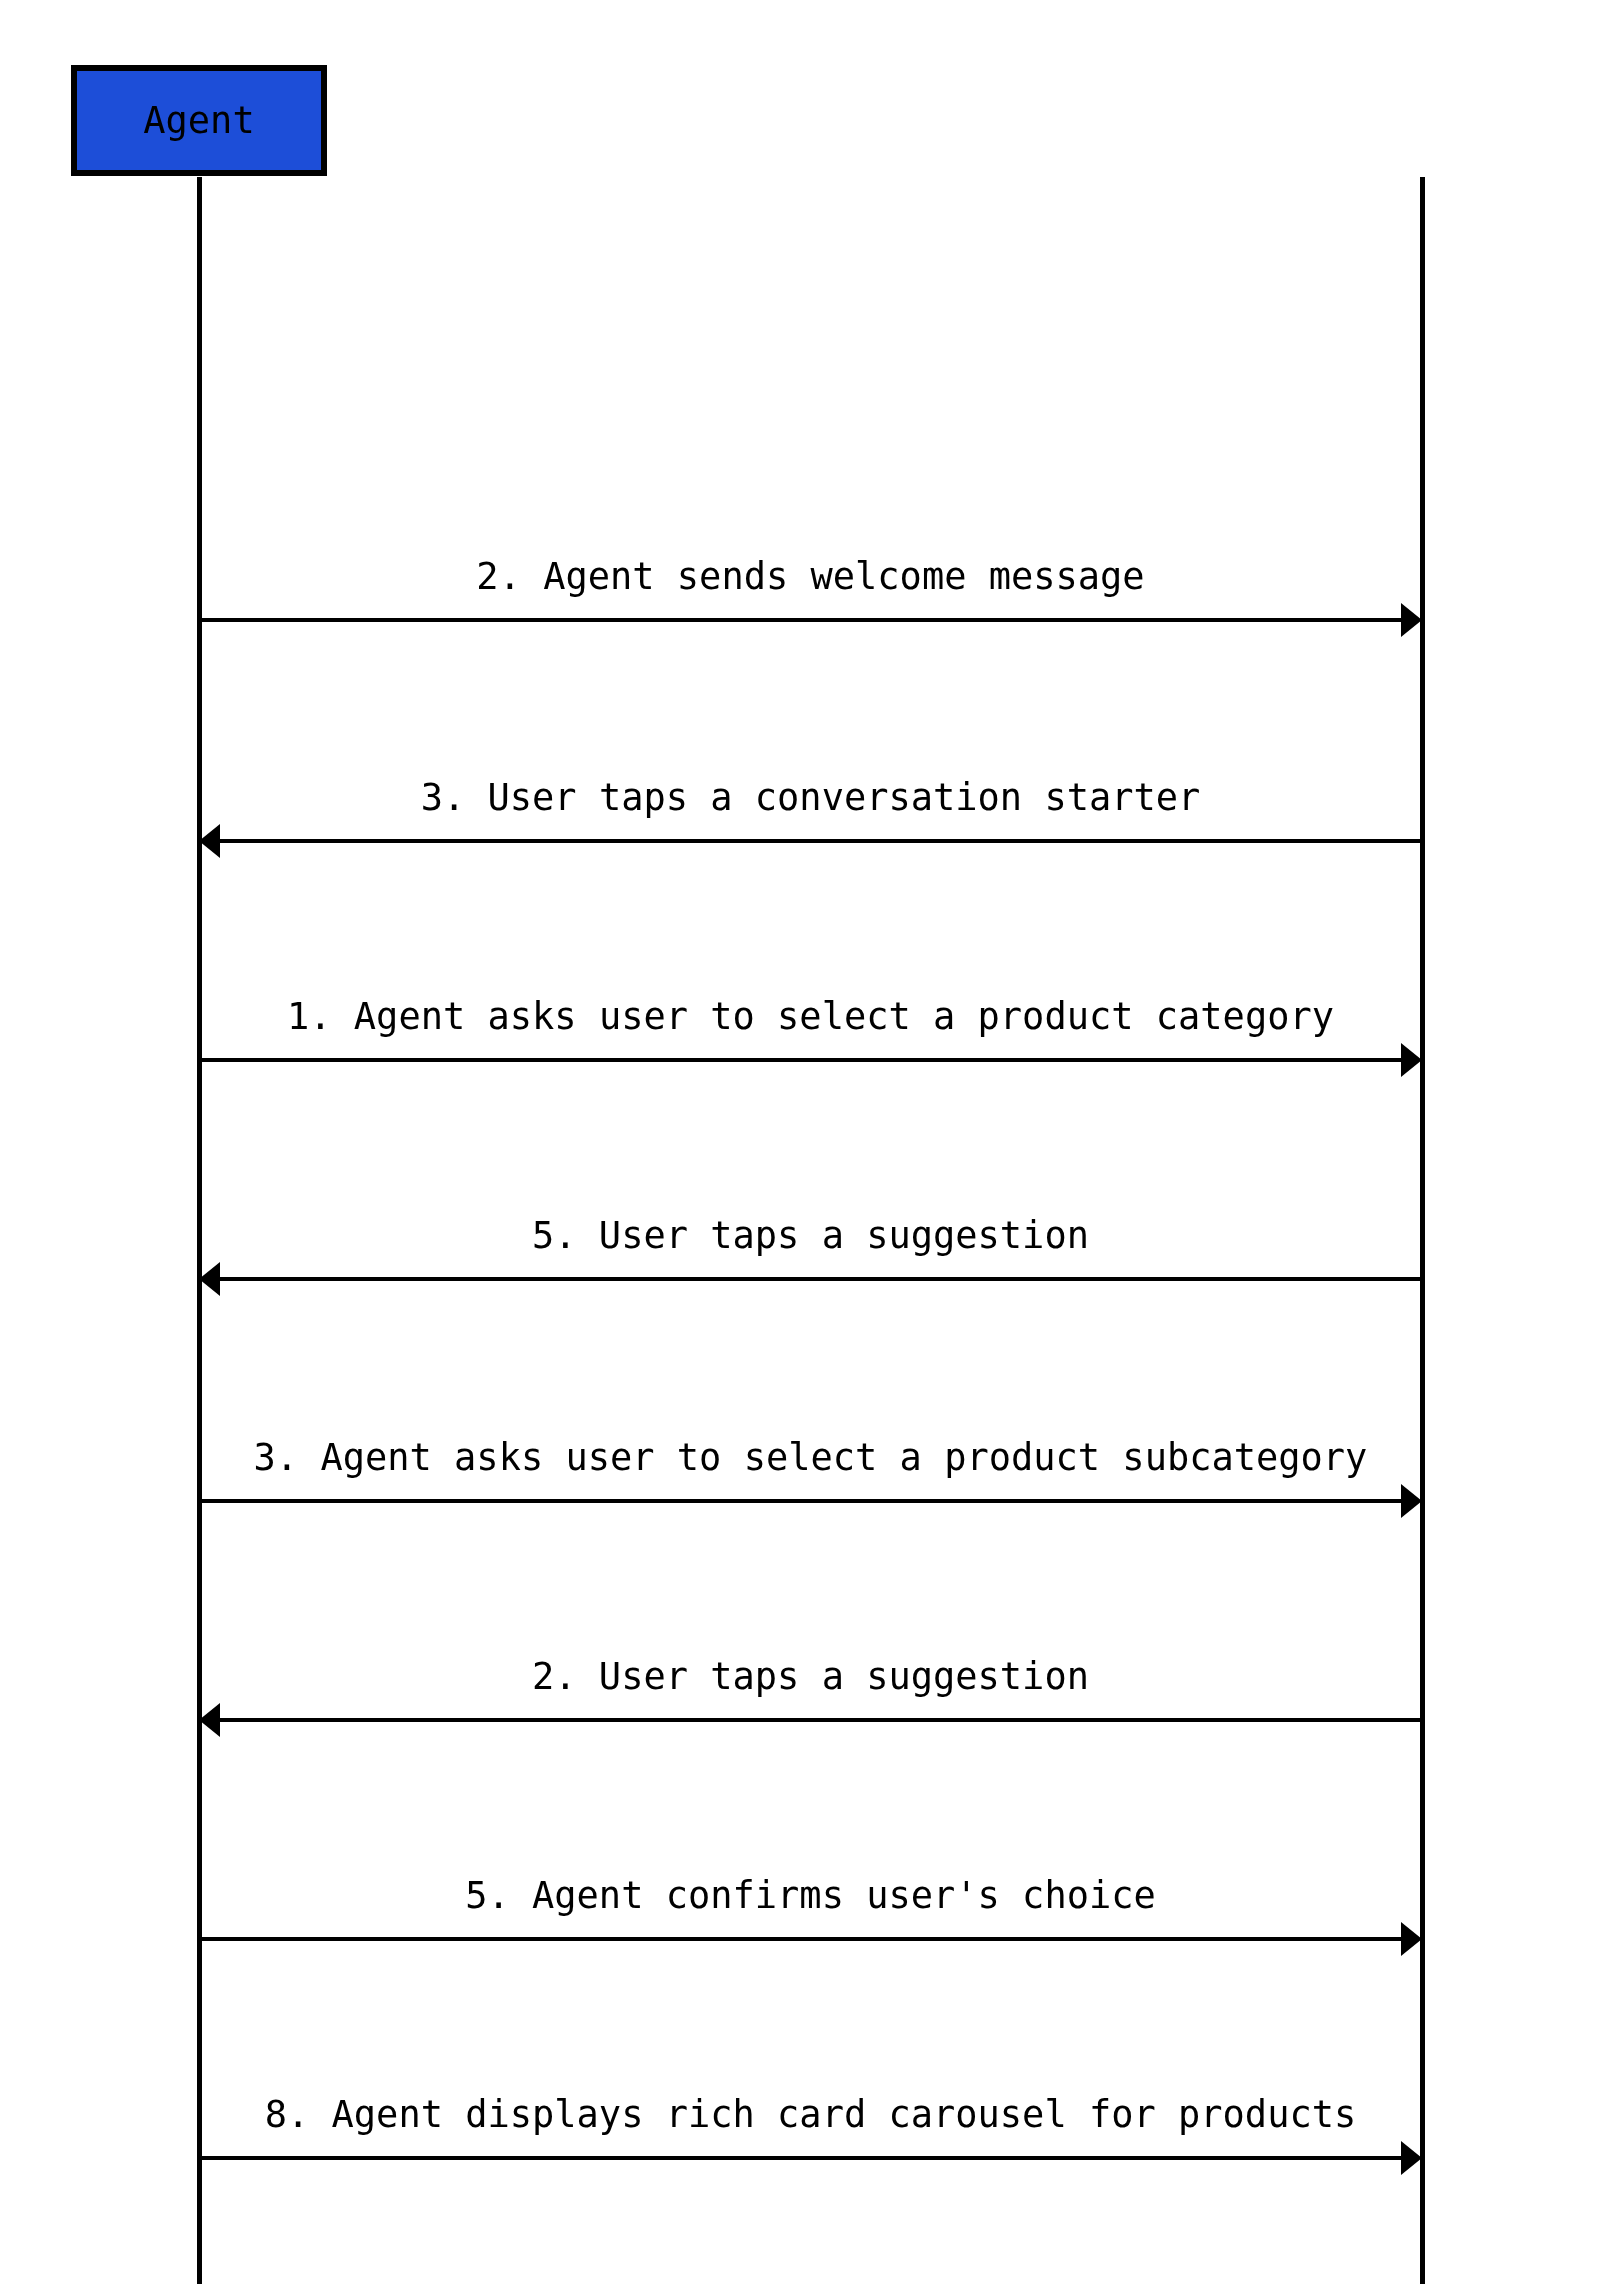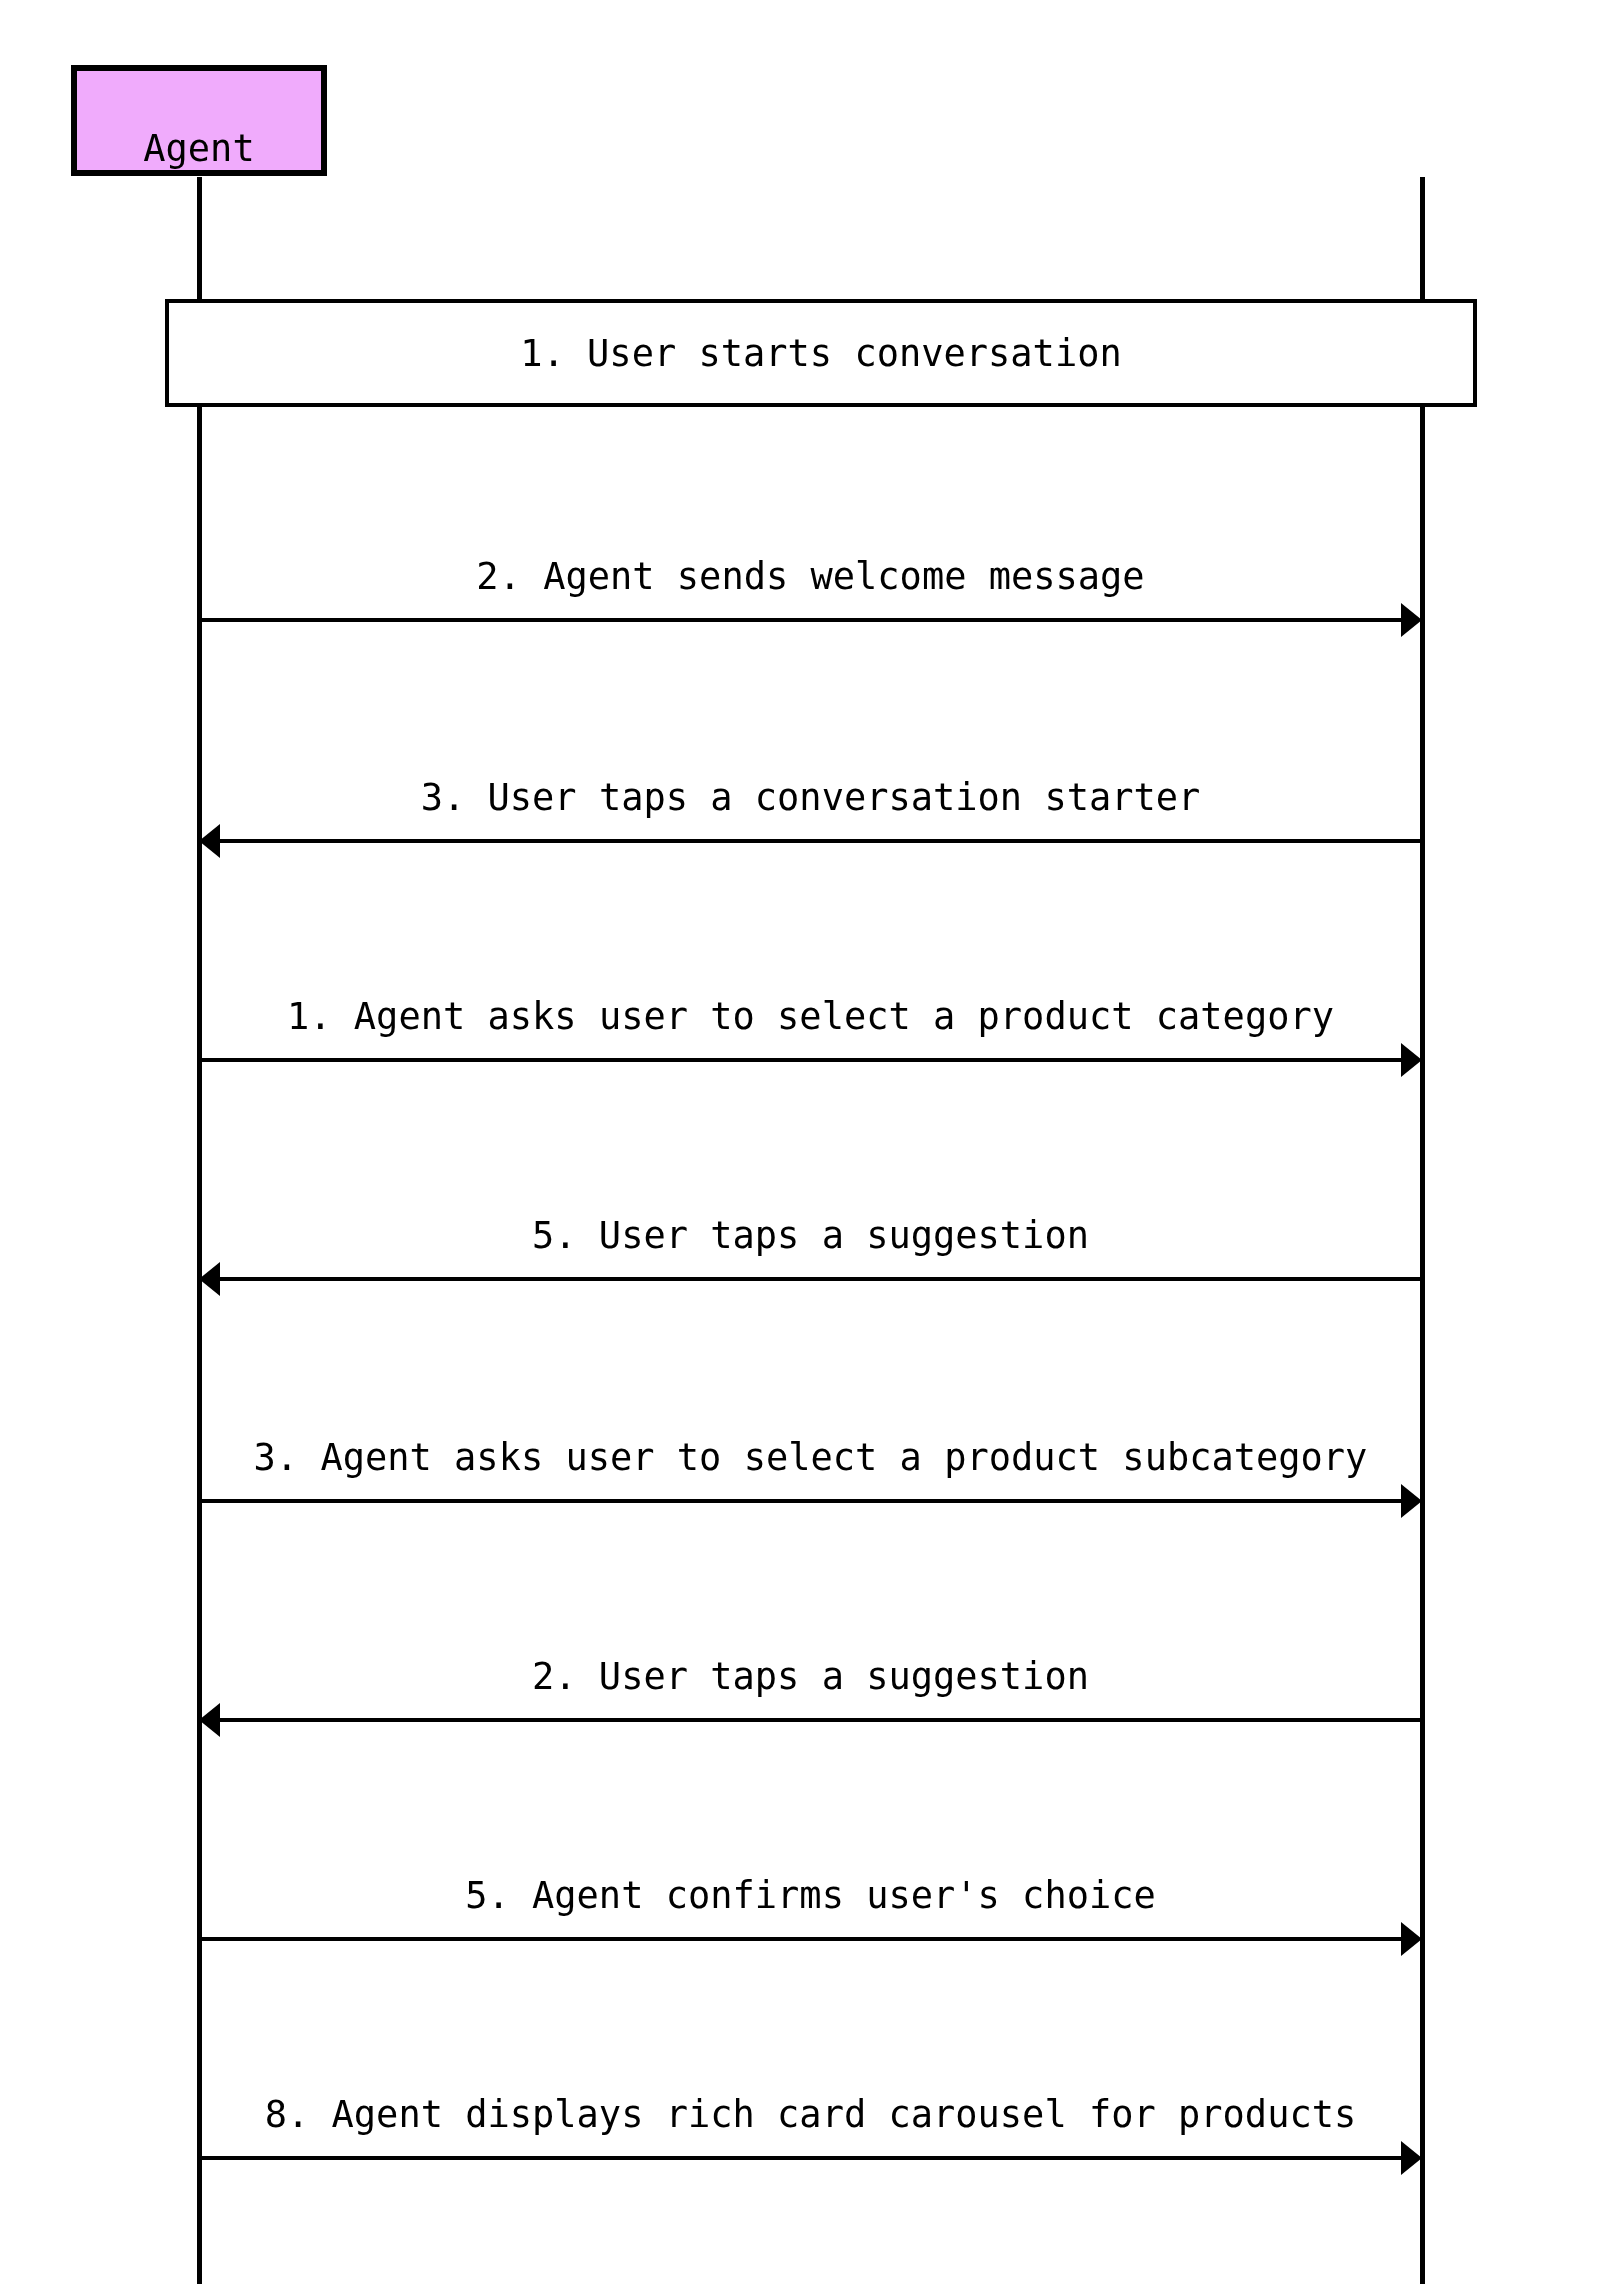--- a/index.html
+++ b/index.html
@@ -24,23 +24,23 @@
     background: #000000;
   }
   #lifeline-agent { left: 197px; }
   #lifeline-user  { left: 1420px; }
 
   .actor-box {
     position: absolute;
     height: 111px;
     box-sizing: border-box;
     border: 6.4px solid #000000;
-    background: #f0abfc;
+    background: #1d4ed8;
     display: flex;
-    align-items: flex-end;
+    align-items: center;
     justify-content: center;
     font-size: 37px;
     z-index: 3;
   }
   #actor-agent-top    { left: 71px;  top: 65px;  width: 256px; }
   #actor-user-top     { left: 1304px; top: 65px;  width: 236px; }
 
   .banner {
     position: absolute;
     left: 165px;
@@ -103,23 +103,20 @@
 
 <div class="canvas">
 
   <div class="lifeline" id="lifeline-agent"></div>
   <div class="lifeline" id="lifeline-user"></div>
 
   <div class="actor-box" id="actor-agent-top">
     <span>Agent</span>
   </div>
 
-  <div class="banner">
-    <span>1. User starts conversation</span>
-  </div>
 
   <div id="messages">
       <div class="message to-user" style="top: 620px;">
     <div class="message-label">
           <div>2. Agent sends welcome message</div>
         </div>
     <div class="message-line"></div>
     <div class="message-arrowhead"></div>
   </div>
       <div class="message to-agent" style="top: 841px;">

